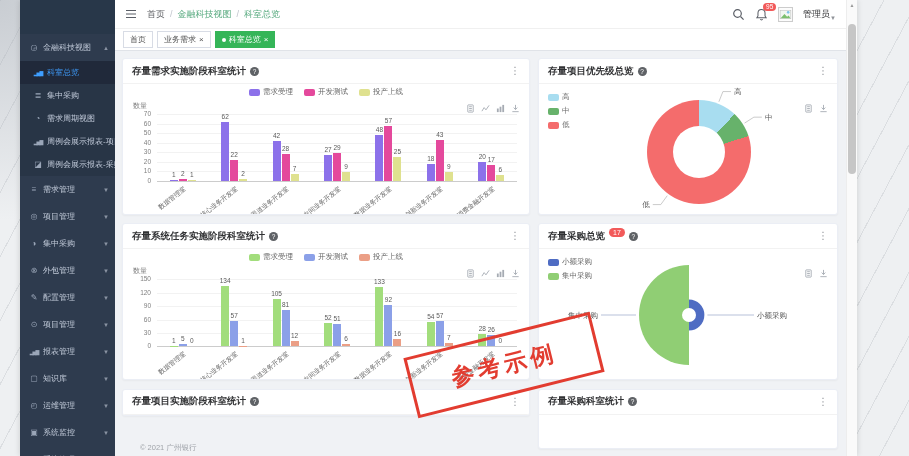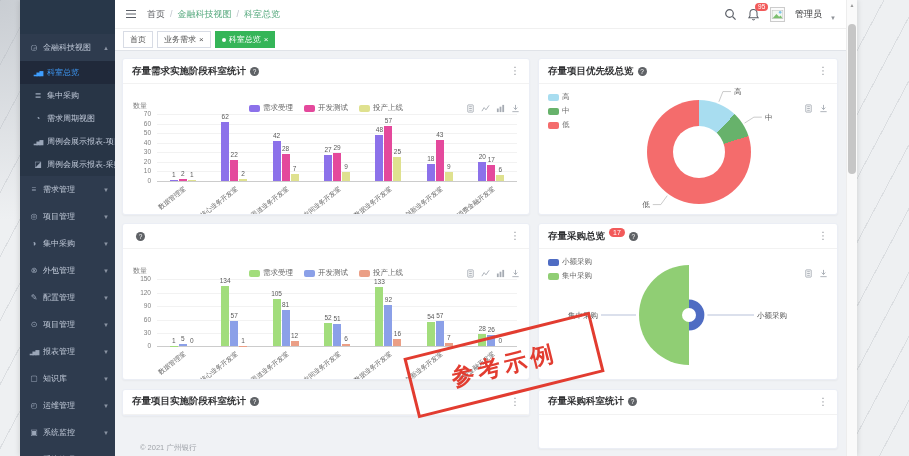--- a/index.html
+++ b/index.html
@@ -32,21 +32,21 @@
   .main { flex:1; display:flex; flex-direction:column; position:relative; min-width:0; }
   .topbar { height:28px; background:#fff; display:flex; align-items:center;
     padding:0 10px; flex-shrink:0; }
   .breadcrumb { margin-left:10px; font-size:9px; color:#606266; display:flex; gap:5px; align-items:center;}
   .breadcrumb .lnk { color:#56a97e; cursor:pointer; }
   .breadcrumb .sep { color:#c0c4cc; }
   .top-right { margin-left:auto; display:flex; align-items:center; gap:10px; }
   .bell-wrap { position:relative; }
   .n-badge { position:absolute; top:-5px; left:8px; background:#f25a5a; color:#fff;
     font-size:6.5px; border-radius:7px; padding:1px 3px; line-height:1; }
-  .user { display:flex; align-items:flex-end; gap:8px; font-size:9px; color:#303133; cursor:pointer; }
+  .user { display:flex; align-items:flex-end; gap:0; font-size:9px; color:#303133; cursor:pointer; }
   .caret { font-size:6px; color:#909399; }
 
   .tabbar { height:23px; background:#fff; border-top:1px solid #f0f0f0;
     border-bottom:1px solid #e0e3e8; display:flex; align-items:center;
     gap:4px; padding:0 8px; flex-shrink:0; }
   .tab { font-size:8px; color:#555; border:1px solid #d8dce5; background:#fff;
     padding:2px 6px; display:flex; align-items:center; gap:3px; cursor:pointer; }
   .tab .dot { width:4px; height:4px; border-radius:50%; background:#fff; display:none; }
   .tab.active { background:#35b558; border-color:#35b558; color:#fff; }
   .tab.active .dot { display:inline-block; }
@@ -71,21 +71,21 @@
   .card-title { font-size:9.5px; font-weight:bold; color:#303133; }
   .help { width:9px; height:9px; border-radius:50%; background:#5f6266; color:#fff;
     font-size:6.5px; display:flex; align-items:center; justify-content:center;
     margin-left:4px; cursor:pointer; }
   .badge { background:#f25a5a; color:#fff; font-size:7px; border-radius:7px;
     padding:1px 4px; margin-left:4px; transform:translateY(-4px); line-height:1; }
   .kebab { margin-left:auto; color:#909399; font-size:10px; cursor:pointer;
     letter-spacing:0; line-height:1; }
   .card-body { position:relative; flex:1; }
 
-  .chart-legend { position:absolute; top:19px; left:0; right:0; display:flex;
+  .chart-legend { position:absolute; top:3px; left:0; right:0; display:flex;
     justify-content:center; gap:11px; font-size:7.5px; color:#666; z-index:2;align-items:center; }
   .chart-legend.vertical { flex-direction:column; align-items:flex-start;
     left:9px; right:auto; top:8px; gap:4px; }
   .lg-item { display:flex; align-items:center; gap:3px; cursor:pointer; }
   .lg-sw { width:11px; height:7px; border-radius:2px; }
   .toolbox { position:absolute; top:15px; right:9px; display:flex; gap:6px; z-index:2; }
   .toolbox .tb { width:9px; height:9px; cursor:pointer; }
   .chart-area { position:absolute; inset:0; }
   .chart-area .grid-line { position:absolute; height:1px; background:#f2f2f2; }
   .chart-area .axis-line { position:absolute; height:1px; background:#ccc; }
@@ -426,20 +426,21 @@
                 <polyline points="205.5937079771088,39.06535307113418 214.88131515763098,33.171258326365226 222.88131515763098,33.171258326365226" fill="none" stroke="#b5b5b5" stroke-width="0.7"></polyline>
                 <text x="225.88131515763098" y="35.671258326365226" text-anchor="start" font-size="7.5" fill="#555">中</text>
                 <polyline points="128.25959637620645,111.68691769624718 121.79395860098926,120.5861046343716 113.79395860098926,120.5861046343716" fill="none" stroke="#b5b5b5" stroke-width="0.7"></polyline>
                 <text x="110.79395860098926" y="123.0861046343716" text-anchor="end" font-size="7.5" fill="#555">低</text>
               </svg>
             </div>
           </div>
         </article>
         <article class="card card-2">
           <div class="card-header">
+            <span class="card-title">存量系统任务实施阶段科室统计</span>
             <span class="help">?</span>
             <span class="kebab">⋮</span>
           </div>
           <div class="card-body">
             <div class="chart-legend">
               <span class="lg-item">
                 <span class="lg-sw" style="background: rgb(162, 221, 124);"></span>
                 <span>需求受理</span>
               </span>
               <span class="lg-item">

